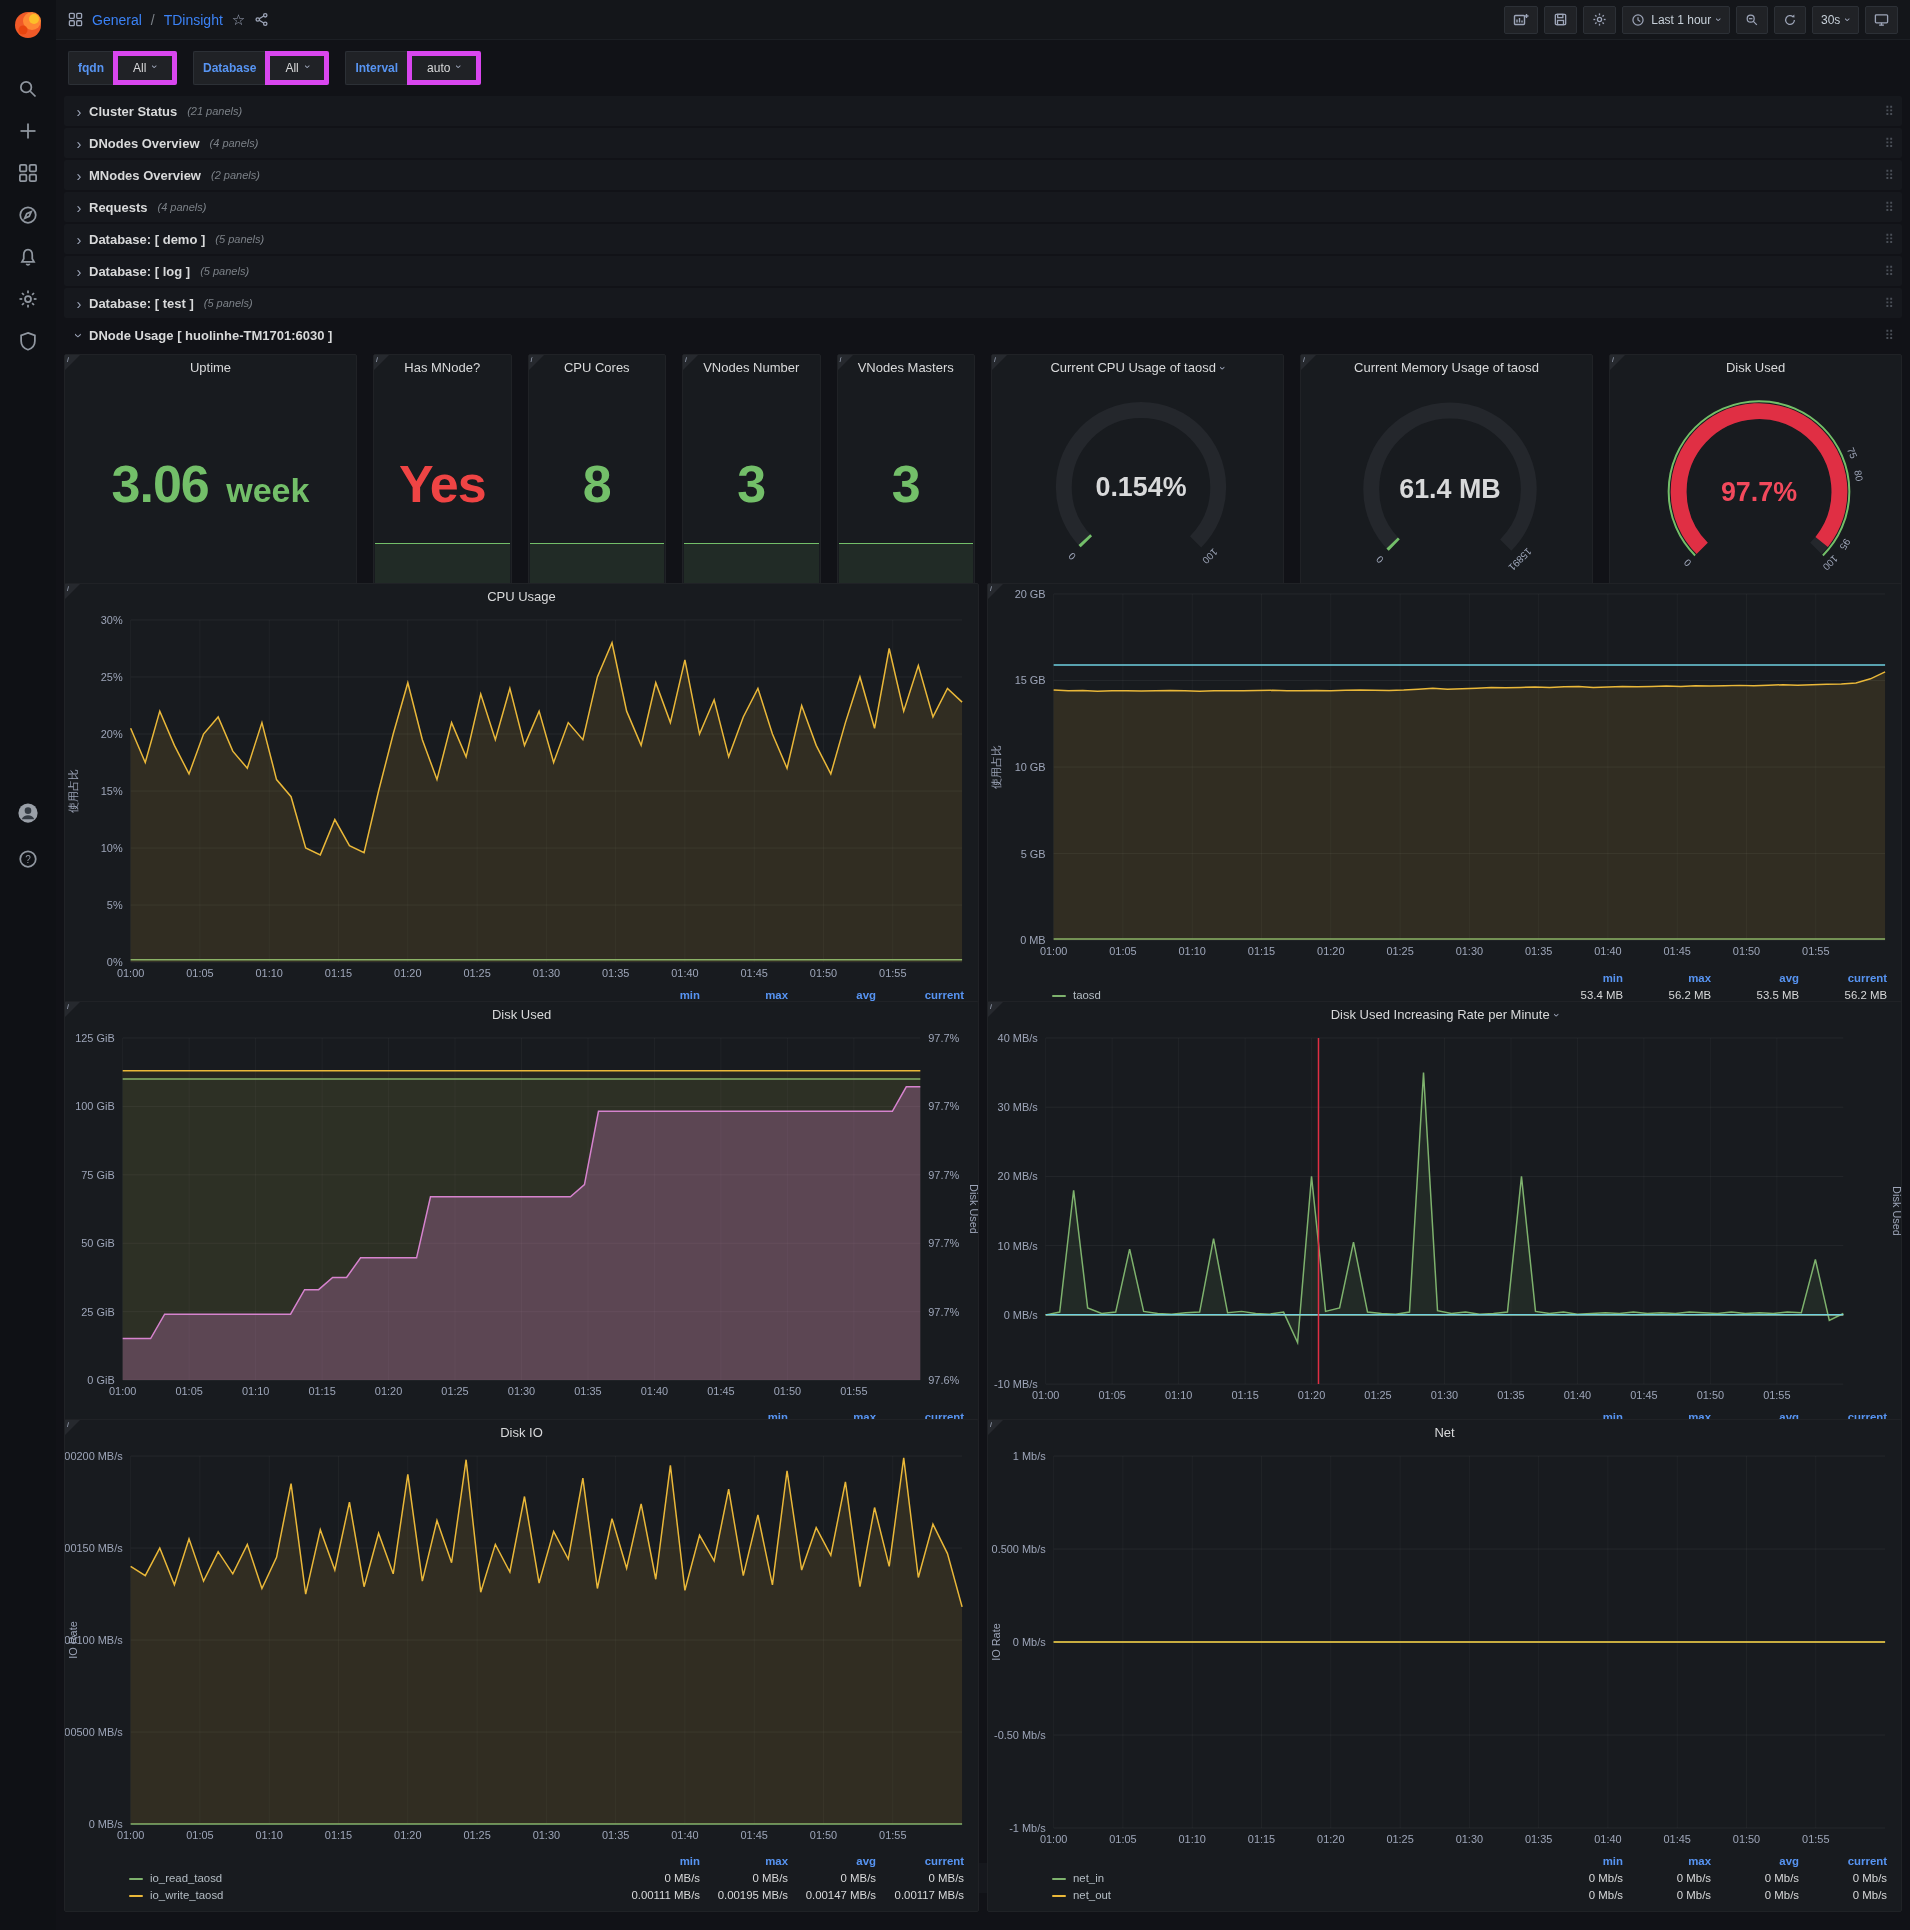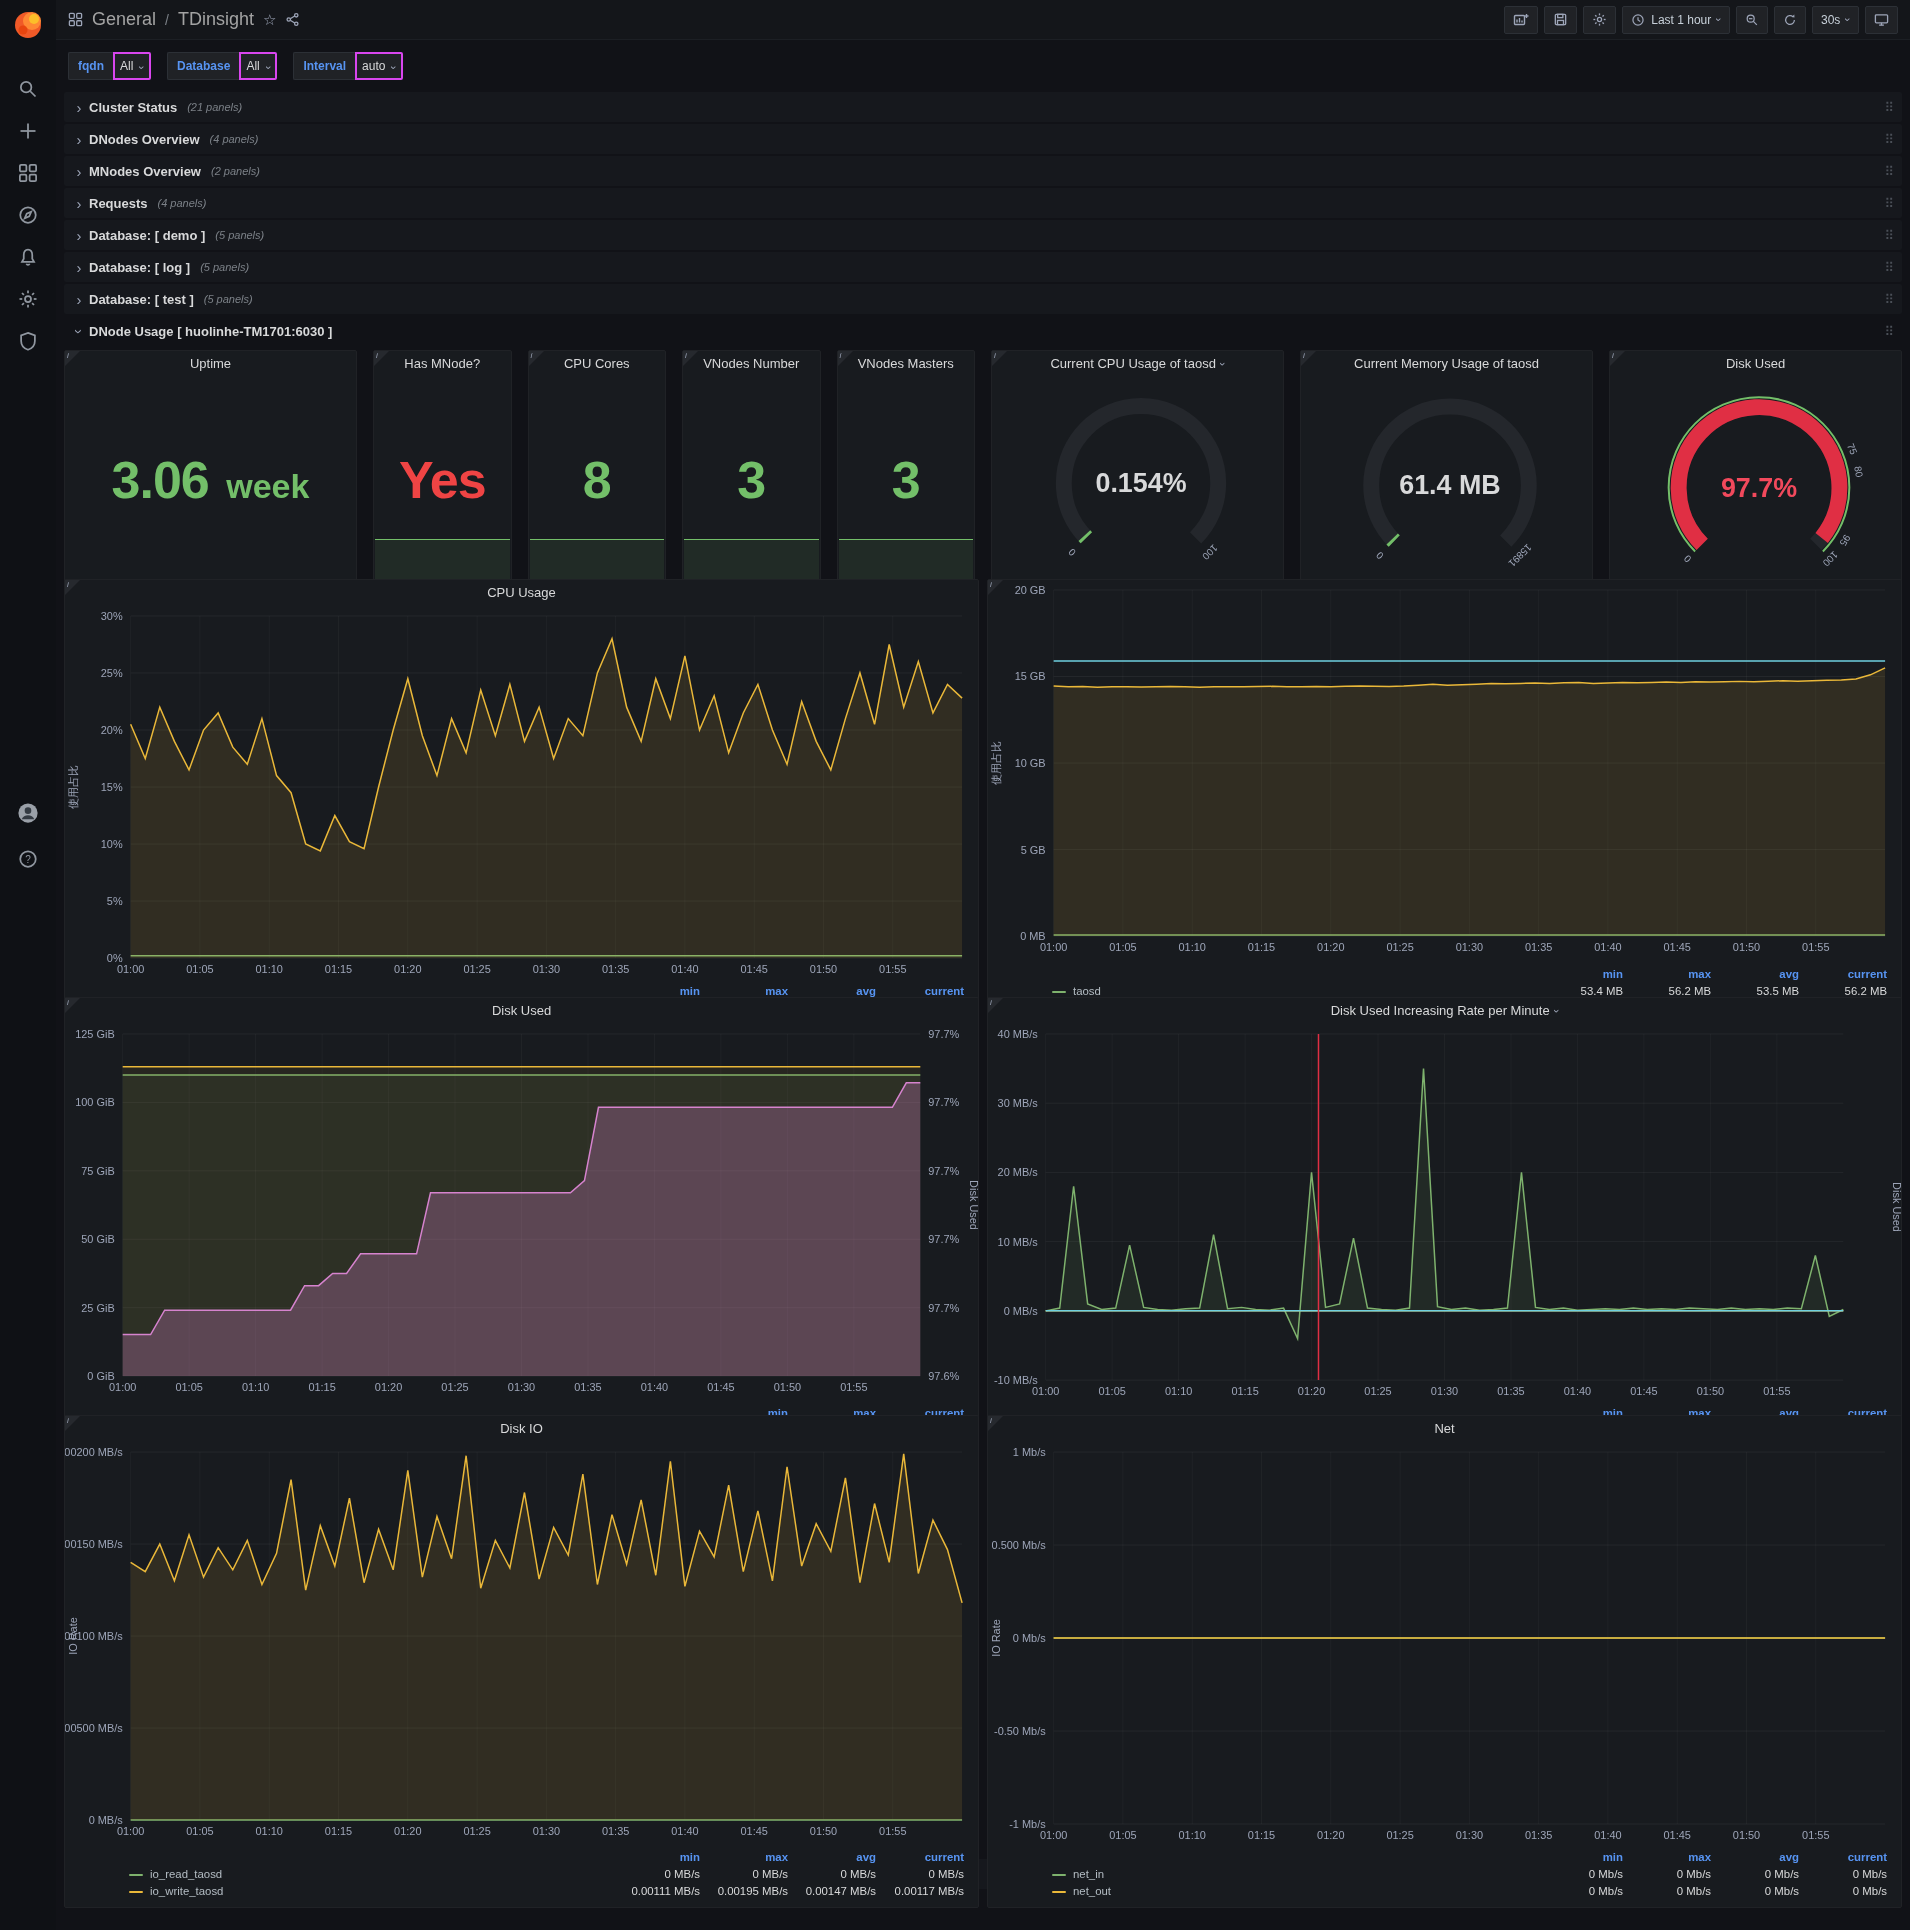--- a/index.html
+++ b/index.html
@@ -15,39 +15,39 @@
     background:none;border:none;cursor:pointer;color:#9097a0}
   .side-btn svg{stroke:#9097a0;fill:none;stroke-width:1.4}
   .side-bottom{position:absolute;top:792px;left:0;width:56px;display:flex;flex-direction:column;
     align-items:center;gap:4px}
 
   
   .main{flex:1;display:flex;flex-direction:column;min-width:0}
   .navbar{height:40px;display:flex;align-items:center;padding:0 12px;background:#14161a;
     border-bottom:1px solid #1c1f24;flex:0 0 40px}
   .nav-left{display:flex;align-items:center;gap:9px}
-  .crumb{font-size:18px;color:#a3a3a3;cursor:pointer}
+  .crumb{font-size:14px;color:#3b82f6;cursor:pointer}
   .sep{color:#7b8087;font-size:14px}
   .icon-plain{background:none;border:none;color:#9da5b8;cursor:pointer;display:flex;align-items:center}
   .icon-plain svg{stroke:#9da5b8;fill:none;stroke-width:1.4}
   .star-glyph{font-size:15px;color:#9da5b8}
   .nav-right{margin-left:auto;display:flex;gap:6px;align-items:center}
   .nav-btn{height:28px;min-width:28px;display:flex;align-items:center;justify-content:center;gap:6px;
     padding:0 8px;background:#202226;border:1px solid #2c3036;border-radius:2px;color:#c7d0d9;
     font-size:12px;cursor:pointer;white-space:nowrap}
   .nav-btn svg{stroke:#9da5b8;fill:none;stroke-width:1.4}
   .mini-chev{display:inline-block;transform:rotate(90deg);color:#9da5b8;font-size:11px;line-height:1}
 
   
   .submenu{display:flex;gap:16px;padding:11px 12px 9px;align-items:center;flex:0 0 50px}
   .var{display:flex;align-items:stretch;cursor:pointer}
   .var-label{background:#202226;border:1px solid #2c3036;border-right:none;padding:5px 9px;
     font-size:12px;font-weight:700;color:#5794F2;border-radius:2px 0 0 2px;display:flex;align-items:center}
-  .var-value{background:#202226;border:2px solid #d946ef;padding:5px 5px;font-size:12px;color:#d8d9da;
-    border-radius:0 2px 2px 0;display:flex;gap:7px;align-items:flex-end}
+  .var-value{background:#202226;border:5px solid #d946ef;padding:5px 15px;font-size:12px;color:#d8d9da;
+    border-radius:0 2px 2px 0;display:flex;gap:7px;align-items:flex-start}
 
   
   .dashboard{flex:1;padding:2px 8px 0;overflow:hidden}
   .dash-row{display:flex;align-items:center;height:30px;margin-bottom:2px;background:#16181d;
     padding:0 8px;cursor:pointer;border-radius:2px}
   .chev{color:#9da5b8;width:14px;font-size:15px;line-height:1;text-align:center}
   .chev.open{transform:rotate(90deg)}
   .row-title{font-size:13px;font-weight:700;color:#d8d9da;margin-left:3px}
   .row-count{font-size:11px;font-style:italic;color:#7b8087;margin-left:10px}
   .row-drag{margin-left:auto;color:#4a4f57;font-size:13px;cursor:grab}

